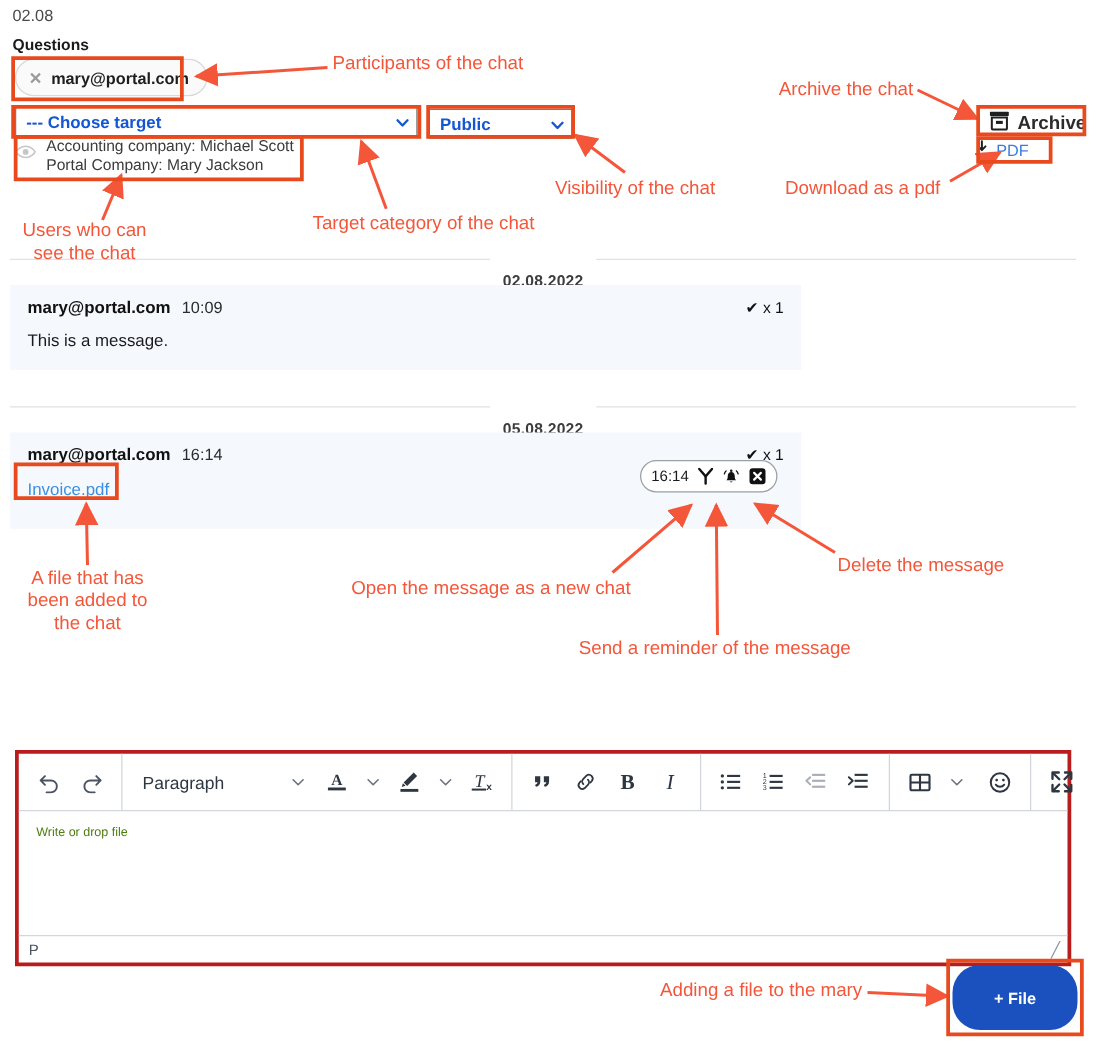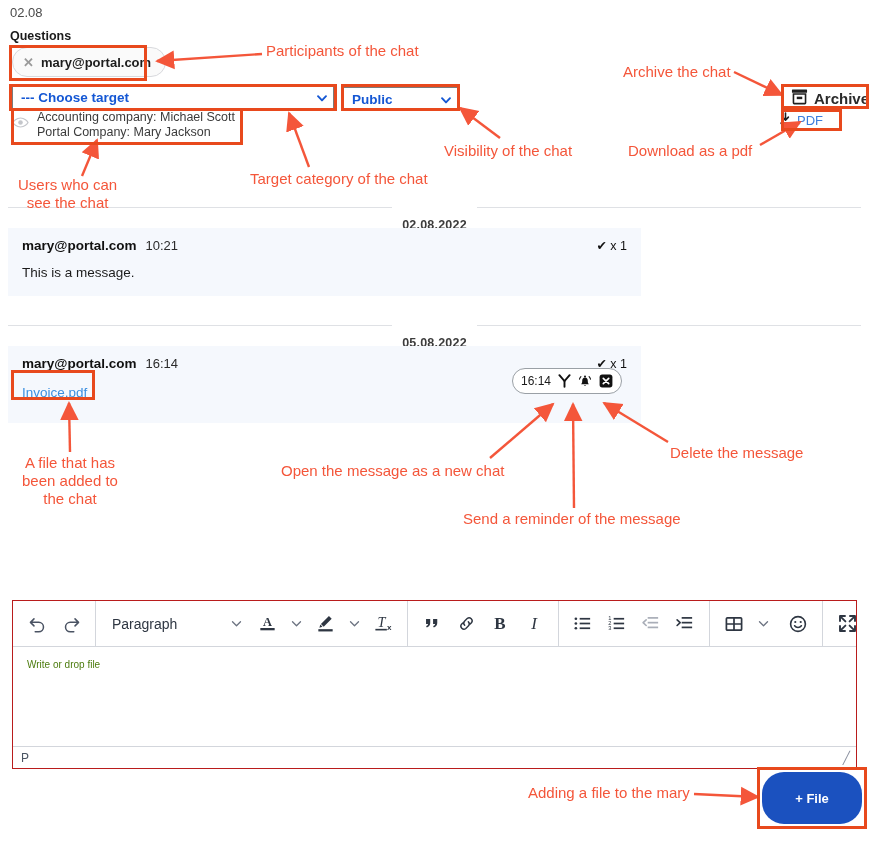--- a/index.html
+++ b/index.html
@@ -171,21 +171,21 @@
     border-radius: 13px;
     background: #fff;
   }
   .msg-actions .t { font-size: 12px; color: #1b1b1b; }
   .msg-actions .ic { cursor: pointer; display: flex; }
 
   
   .editor {
     position: absolute; left: 12px; top: 600px;
     width: 845px;
-    border: 1px solid #b91c1c;
+    border: 3px solid #b91c1c;
     background: #fff;
   }
   .tb {
     display: flex; align-items: center;
     height: 46px;
     border-bottom: 1px solid #d3d6dc;
   }
   .tb-group {
     display: flex; align-items: center;
     height: 100%;
@@ -317,21 +317,21 @@
 
     <div class="date-sep">
       <span class="ln"></span>
       <span class="lbl">02.08.2022</span>
       <span class="ln"></span>
     </div>
 
     <div class="msg">
       <div class="msg-head">
         <span class="msg-author">mary@portal.com</span>
-        <span class="msg-time">10:21</span>
+        <span class="msg-time">10:09</span>
       </div>
       <div class="msg-read">✔ x 1</div>
       <div class="msg-body">This is a message.</div>
     </div>
 
     <div class="date-sep" style="margin-top:18px;">
       <span class="ln"></span>
       <span class="lbl">05.08.2022</span>
       <span class="ln"></span>
     </div>

